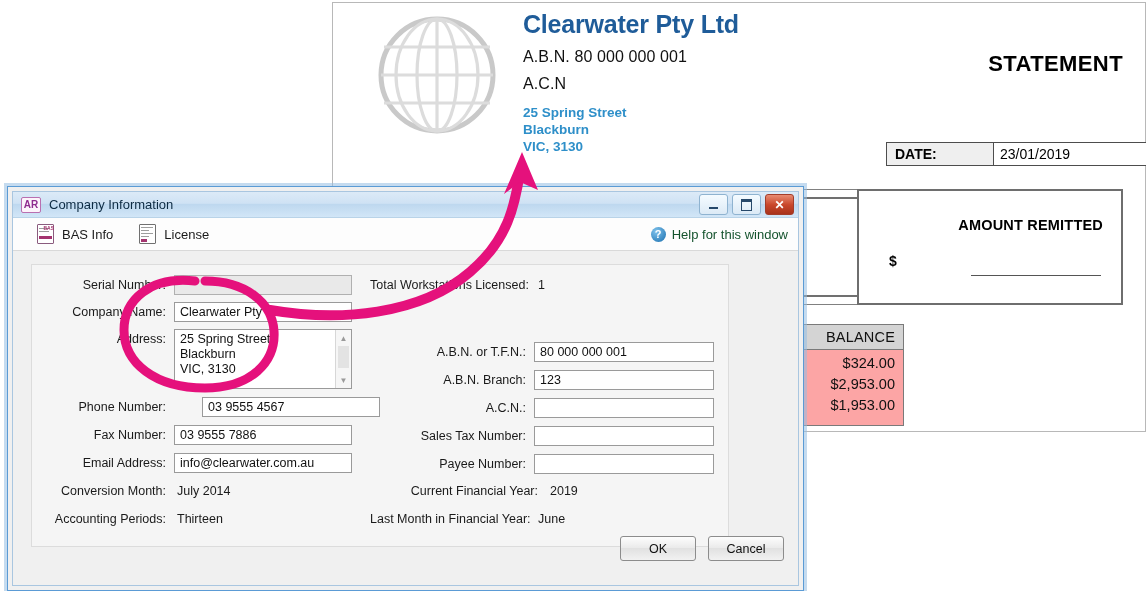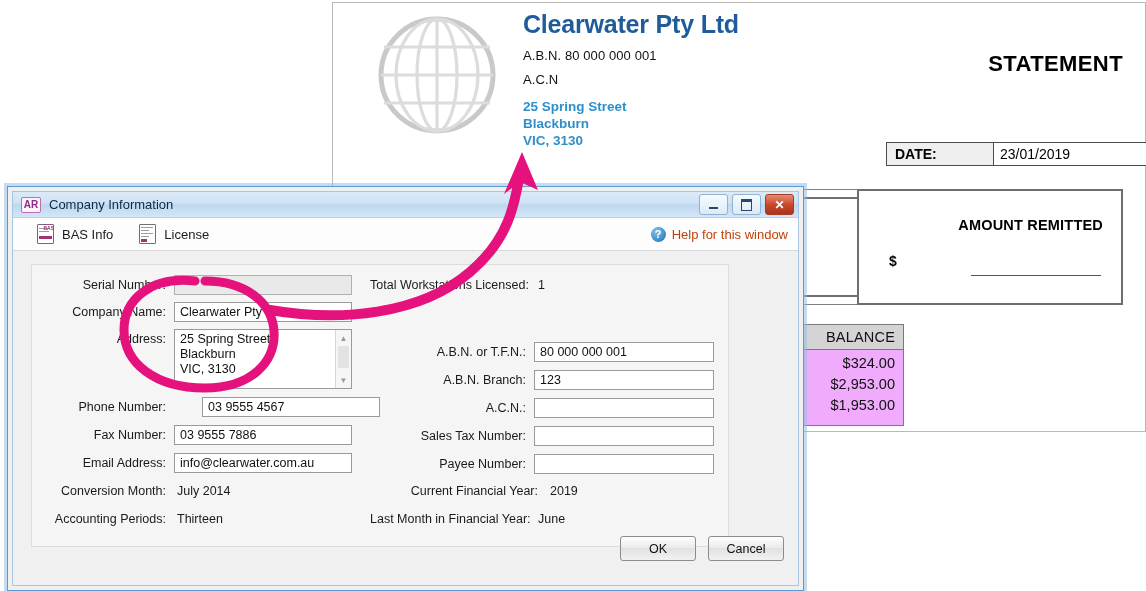--- a/index.html
+++ b/index.html
@@ -15,21 +15,21 @@
     position:absolute;left:332px;top:2px;width:814px;height:430px;
     background:#fff;border:1px solid #b8b8b8;border-top:1px solid #b8b8b8;
     box-sizing:border-box;
   }
 
   #company-block{position:absolute;left:190px;top:8px;}
   #company-name{
     font-size:25px;font-weight:bold;color:#1F5C99;letter-spacing:-.2px;
     line-height:1.1;
   }
-  .abn-line{font-size:13px;color:#111;margin-top:9px;letter-spacing:.1px;}
+  .abn-line{font-size:16px;color:#111;margin-top:9px;letter-spacing:.1px;}
   #company-address{
     margin-top:11px;font-size:13.5px;font-weight:bold;color:#2E8FC9;line-height:1.28;
   }
 
   
   #globe-logo{position:absolute;left:42px;top:10px;width:124px;height:124px;}
 
   #statement-title{
     position:absolute;right:22px;top:48px;
     font-size:22px;font-weight:bold;color:#000;letter-spacing:.4px;
@@ -76,21 +76,21 @@
   }
   #txn-header{display:flex;height:26px;}
   .th{
     background:#d4d4d4;border:1px solid #7a7a7a;box-sizing:border-box;
     font-size:14.5px;color:#111;display:flex;align-items:center;justify-content:flex-end;
     padding-right:8px;letter-spacing:.2px;
   }
   .th.spacer{border-left:none;}
   #txn-body{display:flex;height:76px;}
   .td{
-    background:#f0abfc;border:1px solid #7a7a7a;border-top:none;box-sizing:border-box;
+    background:#fca5a5;border:1px solid #7a7a7a;border-top:none;box-sizing:border-box;
     font-size:14.5px;color:#111;padding:3px 8px 0 0;text-align:right;line-height:1.42;
   }
   .td.spacer{border-left:none;}
   .c-spacer{width:82px;}
   .c-charges{width:163px;}
   .c-payments{width:163px;}
   .c-balance{width:163px;}
   .cell-line{height:21px;}
 
   
@@ -148,21 +148,21 @@
   .doc-icon .tag{
     position:absolute;right:0;top:1px;font-size:5px;color:#a4346f;font-weight:bold;
   }
   #help-link{position:absolute;right:10px;display:flex;align-items:center;}
   #help-icon{
     width:15px;height:15px;border-radius:50%;
     background:radial-gradient(circle at 35% 30%,#7fc2ec,#1a6fae);
     color:#fff;font-size:11px;font-weight:bold;display:flex;align-items:center;
     justify-content:center;line-height:1;
   }
-  #help-text{font-size:13px;color:#c2410c;margin-left:6px;}
+  #help-text{font-size:13px;color:#14532d;margin-left:6px;}
 
   
   #dlg-body{
     position:absolute;left:18px;top:72px;width:698px;height:283px;
     background:#f5f5f5;border:1px solid #dcdcdc;box-sizing:border-box;
   }
 
   .frow{position:absolute;display:flex;align-items:flex-start;}
   .flabel{
     font-size:12.5px;color:#1a1a1a;text-align:right;white-space:nowrap;

